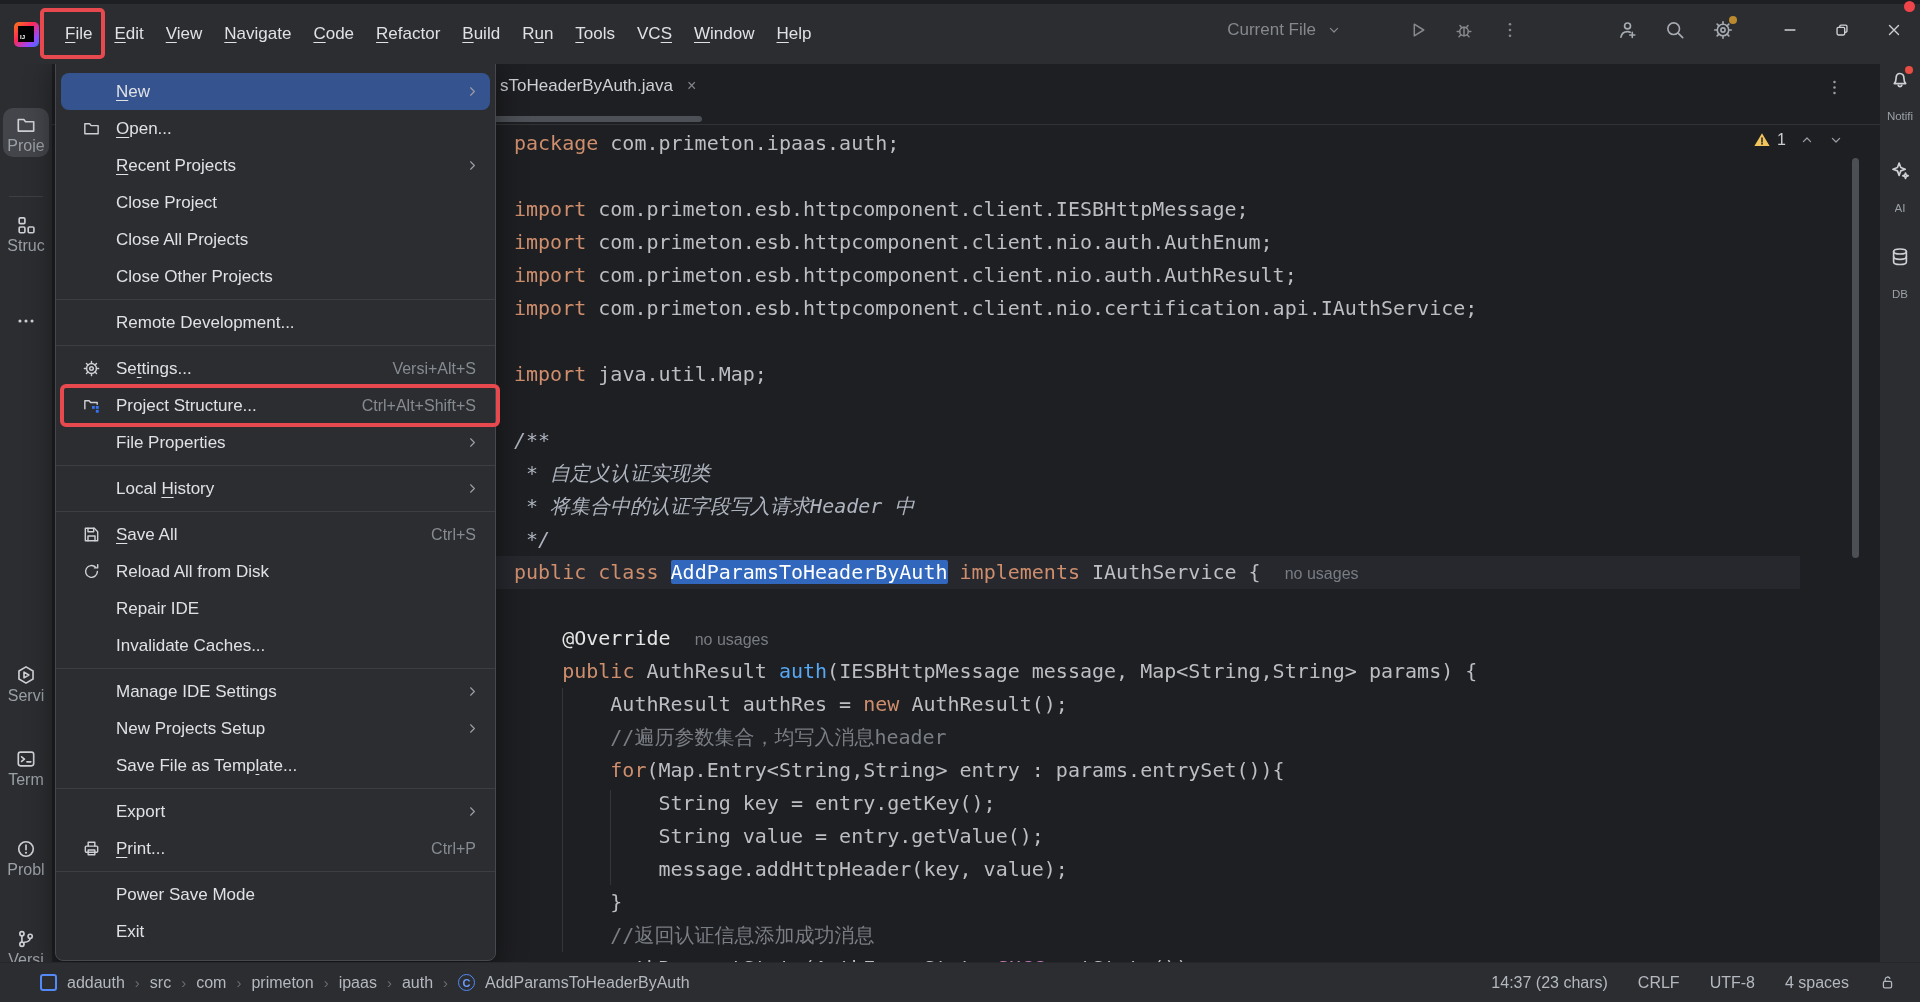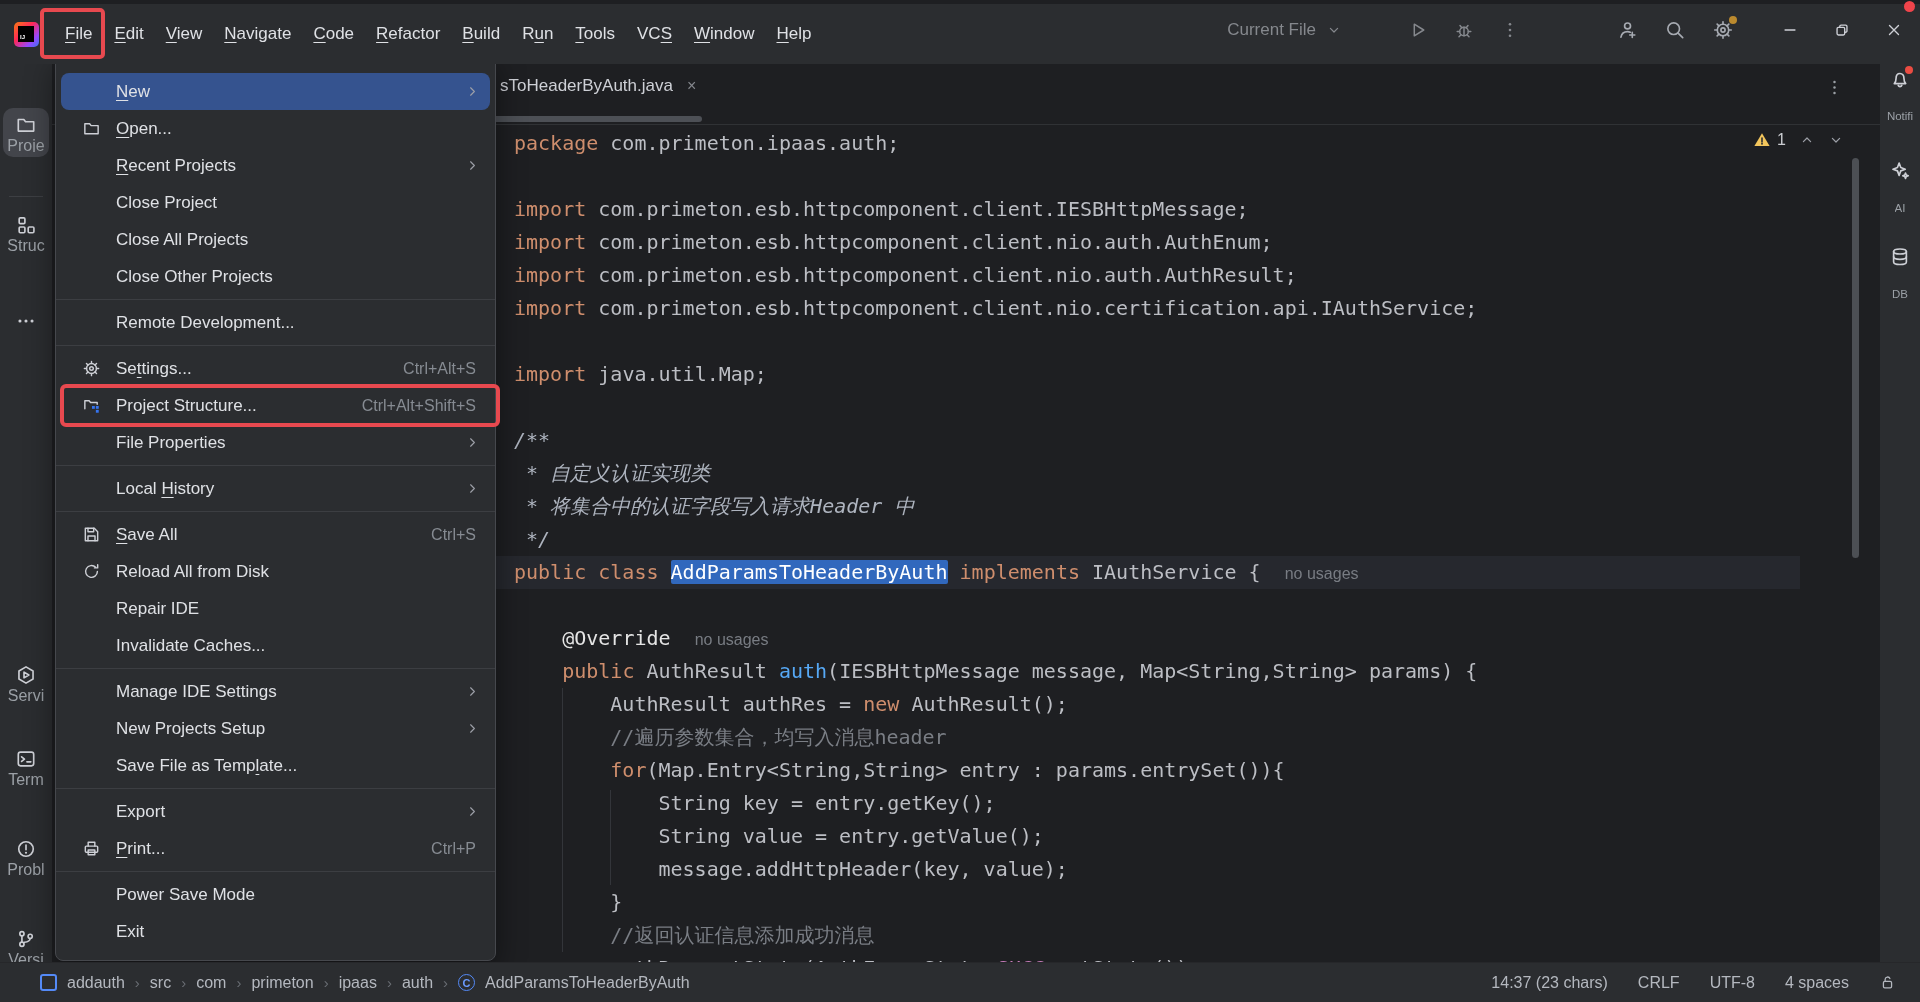--- a/index.html
+++ b/index.html
@@ -366,21 +366,21 @@
     <div class="msep"></div>
     <div class="mrow">
       <span class="mi icon">
         <svg width="19" height="19" viewBox="0 0 20 20">
           <circle cx="10" cy="10" r="5.2"></circle>
           <circle cx="10" cy="10" r="1.9"></circle>
           <path d="M10 2.5v2.3M10 15.2v2.3M2.5 10h2.3M15.2 10h2.3M4.7 4.7l1.6 1.6M13.7 13.7l1.6 1.6M15.3 4.7l-1.6 1.6M6.3 13.7l-1.6 1.6"></path>
         </svg>
       </span>
       <span class="mlabel">Se<u>t</u>tings...</span>
-      <span class="msc">Ctrl+Alt+S</span>
+      <span class="msc">Versi+Alt+S</span>
     </div>
     <div class="mrow annotated">
       <span class="mi icon">
         <svg width="19" height="19" viewBox="0 0 20 20">
           <path d="M3 13.5V5h4.5l1.5 1.8H16v2"></path>
           <rect x="10.5" y="10.5" width="3" height="3" fill="#3574f0" stroke="none"></rect>
           <rect x="14.6" y="10.5" width="3" height="3" fill="#3574f0" stroke="none"></rect>
           <rect x="14.6" y="14.6" width="3" height="3" fill="#3574f0" stroke="none"></rect>
         </svg>
       </span>

